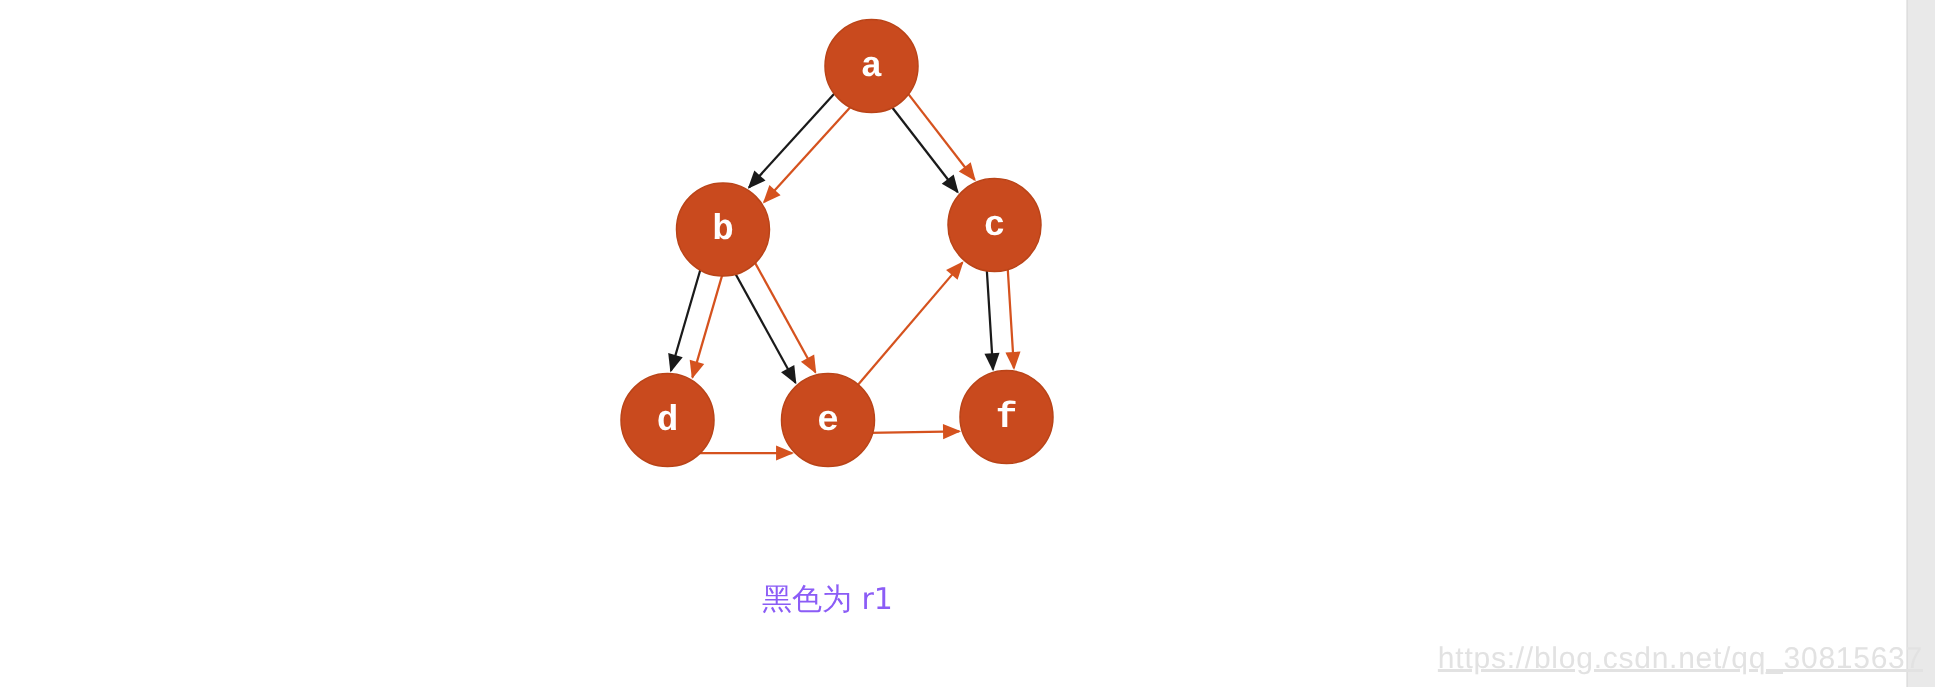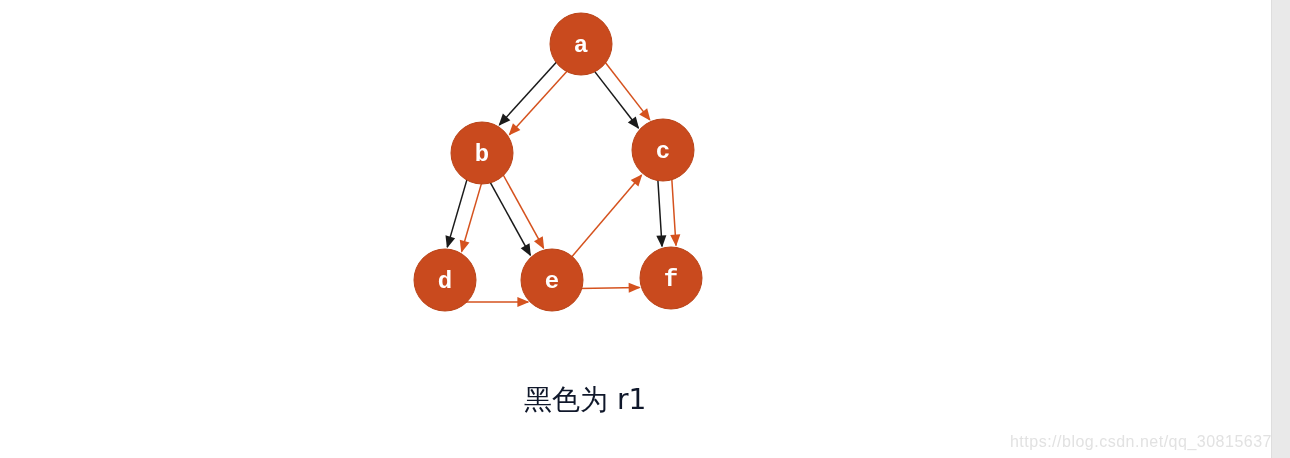--- a/index.html
+++ b/index.html
@@ -20,47 +20,48 @@
     left: 0;
     top: 0;
   }
   #graph-svg text {
     font-family: "Liberation Mono", "DejaVu Sans Mono", monospace;
     font-size: 24px;
     font-weight: 700;
   }
   .legend {
     position: absolute;
-    left: 524px;
+    left: 508px;
     top: 385px;
-    font-size: 28px;
+    font-size: 20px;
     line-height: 29px;
-    color: #0f172a;
+    color: #8b5cf6;
     font-family: "DejaVu Sans", "Liberation Sans", sans-serif;
     white-space: nowrap;
   }
   .scroll-track {
     position: absolute;
     top: 0;
     right: 0;
     width: 18px;
     height: 458px;
     background: #e9e9e9;
     border-left: 1px solid #dedede;
     z-index: 1;
   }
   .watermark {
     position: absolute;
-    right: 18px;
+    right: 8px;
     bottom: 7px;
-    font-size: 16px;
+    font-size: 20px;
     color: #e2e2e2;
     letter-spacing: 0.5px;
     z-index: 2;
     white-space: nowrap;
+    text-decoration: underline;
   }
 </style>
 </head>
 <body>
 
 <div class="stage">
 
   <svg id="graph-svg" width="1290" height="458" viewBox="0 0 1290 458">
       <defs>
         <marker id="arrow-r1" viewBox="0 0 10 10" refX="9" refY="5" markerWidth="9" markerHeight="8" orient="auto">

